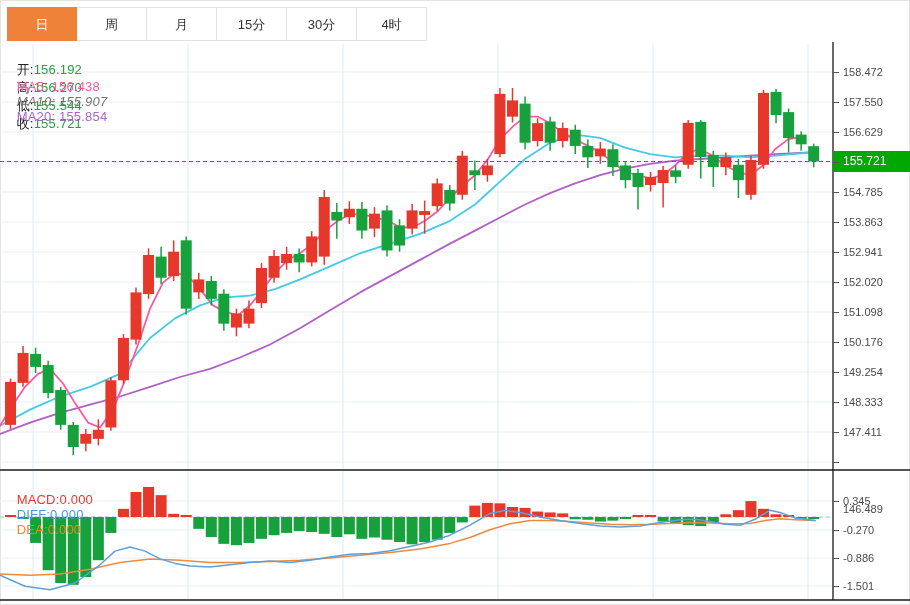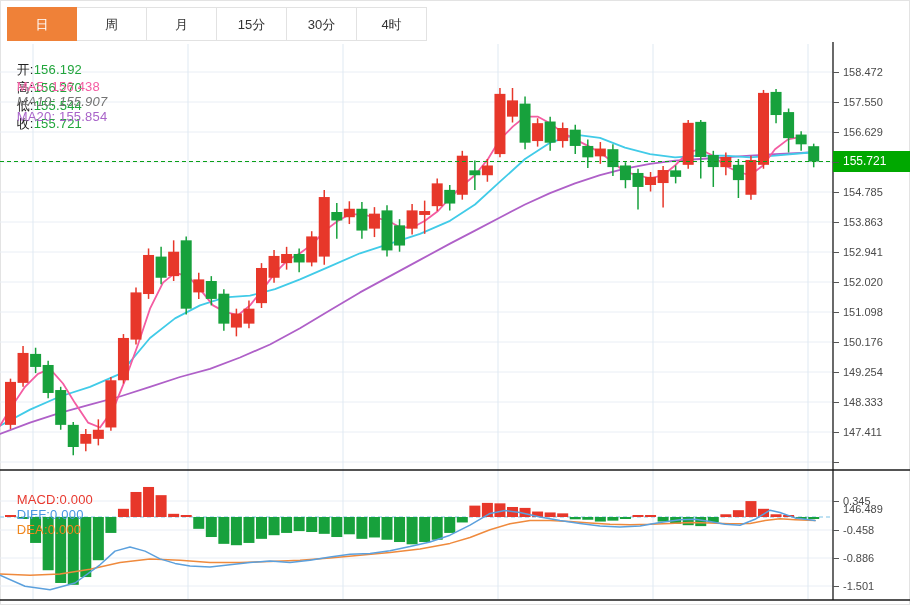--- a/index.html
+++ b/index.html
@@ -316,19 +316,19 @@
     <div class="tick" style="top: 372px;"></div>
     <div class="axlab" style="top: 395px; text-align: right;">148.333</div>
     <div class="tick" style="top: 402px;"></div>
     <div class="axlab" style="top: 425px;">147.411</div>
     <div class="tick" style="top: 432px;"></div>
     <div class="axlab" style="top: 474px; margin-top: 28px;">146.489</div>
     <div class="tick" style="top: 462px;"></div>
     <div class="tick" style="top: 162px;"></div>
     <div class="axlab" style="top: 494px;">0.345</div>
     <div class="tick" style="top: 501px;"></div>
-    <div class="axlab" style="top: 523px;">-0.458</div>
+    <div class="axlab" style="top: 523px;">-0.270</div>
     <div class="tick" style="top: 530px;"></div>
     <div class="axlab" style="top: 551px;">-0.886</div>
     <div class="tick" style="top: 558px;"></div>
     <div class="axlab" style="top: 579px;">-1.501</div>
     <div class="tick" style="top: 586px;"></div>
   </div>
 
 </body></html>

